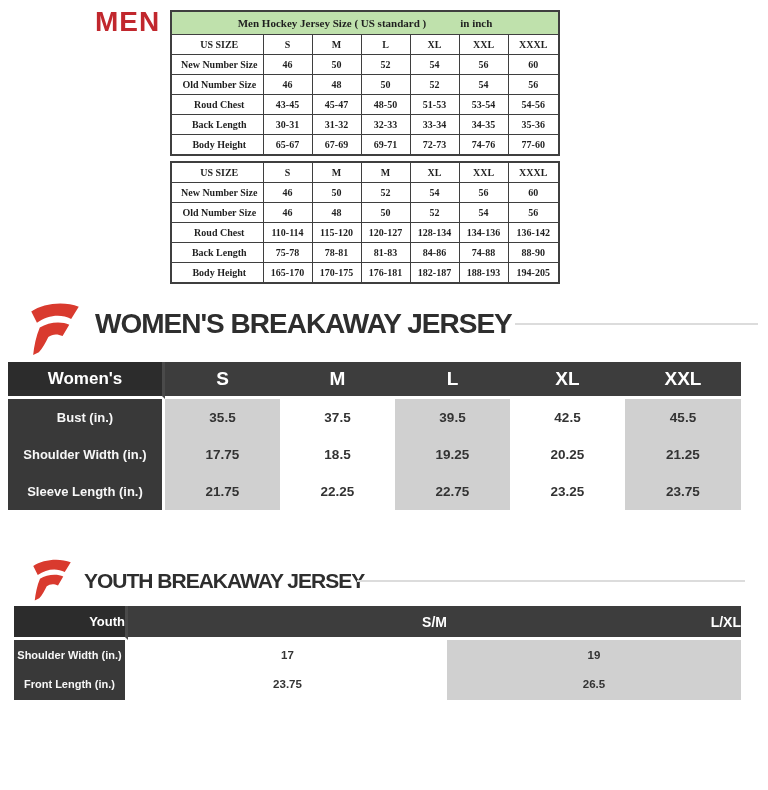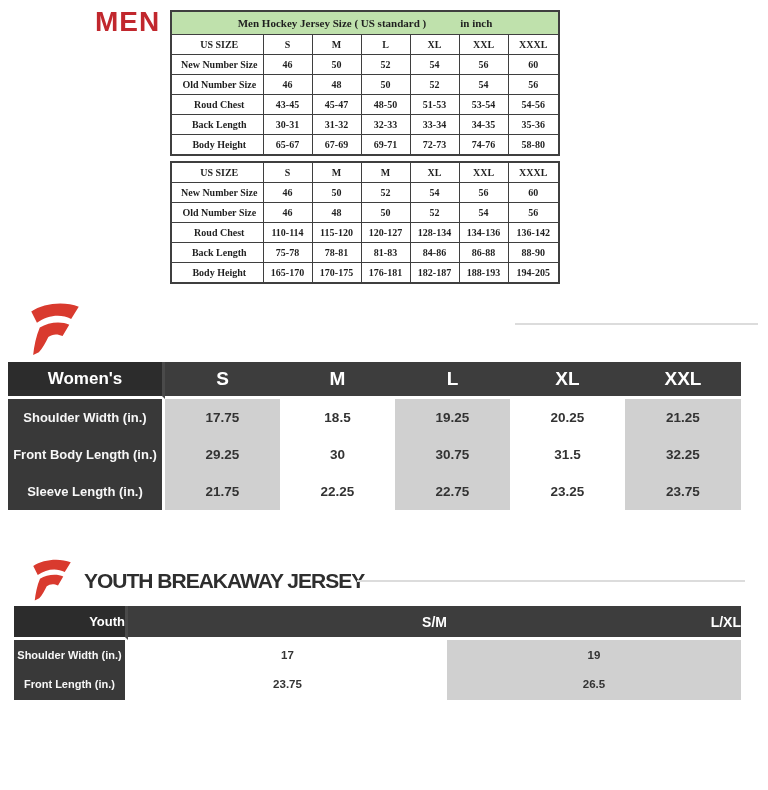--- a/index.html
+++ b/index.html
@@ -122,21 +122,21 @@
         <td>34-35</td>
         <td>35-36</td>
       </tr>
       <tr>
         <td class="lab">Body Height</td>
         <td>65-67</td>
         <td>67-69</td>
         <td>69-71</td>
         <td>72-73</td>
         <td>74-76</td>
-        <td>58-80</td>
+        <td>77-60</td>
       </tr>
     </tbody>
       </table>
 
     <table class="men cm">
       <colgroup>
           <col style="width:92px">
           <col style="width:49px">
           <col style="width:49px">
           <col style="width:49px">
@@ -180,40 +180,41 @@
         <td>128-134</td>
         <td>134-136</td>
         <td>136-142</td>
       </tr>
       <tr>
         <td class="lab">Back Length</td>
         <td>75-78</td>
         <td>78-81</td>
         <td>81-83</td>
         <td>84-86</td>
-        <td>86-88</td>
+        <td>74-88</td>
         <td>88-90</td>
       </tr>
       <tr>
         <td class="lab">Body Height</td>
         <td>165-170</td>
         <td>170-175</td>
         <td>176-181</td>
         <td>182-187</td>
         <td>188-193</td>
         <td>194-205</td>
       </tr>
     </tbody>
       </table>
   </div>
 
   <svg class="logo logo-w" viewBox="0 0 60 60">
     <path fill="#d93a2e" d="M5 12 C18 3 40 1 55 7 L47 20 C36 14 22 16 11 24 Z"></path>
     <path fill="#d93a2e" d="M14 29 C23 23 37 22 45 26 L38 38 C32 35 27 36 23 39 C20 45 17 51 13 55 L7 58 C8 49 10 38 14 29 Z"></path>
   </svg>
+  <div class="sec-title w">WOMEN'S BREAKAWAY JERSEY</div>
   <div class="rule rule-w"></div>
 
   <table class="big women">
     <colgroup>
         <col style="width:157px">
         <col style="width:115px">
         <col style="width:115px">
         <col style="width:115px">
         <col style="width:115px">
         <col style="width:116px">
@@ -221,34 +222,34 @@
     <tbody>
         <tr class="head">
       <td class="lab">Women's</td>
       <td>S</td>
       <td>M</td>
       <td>L</td>
       <td>XL</td>
       <td>XXL</td>
     </tr>
     <tr>
+      <td class="lab">Bust (in.)</td>
+      <td class="g">35.5</td>
+      <td>37.5</td>
+      <td class="g">39.5</td>
+      <td>42.5</td>
+      <td class="g">45.5</td>
+    </tr>
+    <tr>
       <td class="lab">Shoulder Width (in.)</td>
       <td class="g">17.75</td>
       <td>18.5</td>
       <td class="g">19.25</td>
       <td>20.25</td>
       <td class="g">21.25</td>
-    </tr>
-    <tr>
-      <td class="lab">Front Body Length (in.)</td>
-      <td class="g">29.25</td>
-      <td>30</td>
-      <td class="g">30.75</td>
-      <td>31.5</td>
-      <td class="g">32.25</td>
     </tr>
     <tr>
       <td class="lab">Sleeve Length (in.)</td>
       <td class="g">21.75</td>
       <td>22.25</td>
       <td class="g">22.75</td>
       <td>23.25</td>
       <td class="g">23.75</td>
     </tr>
   </tbody>

